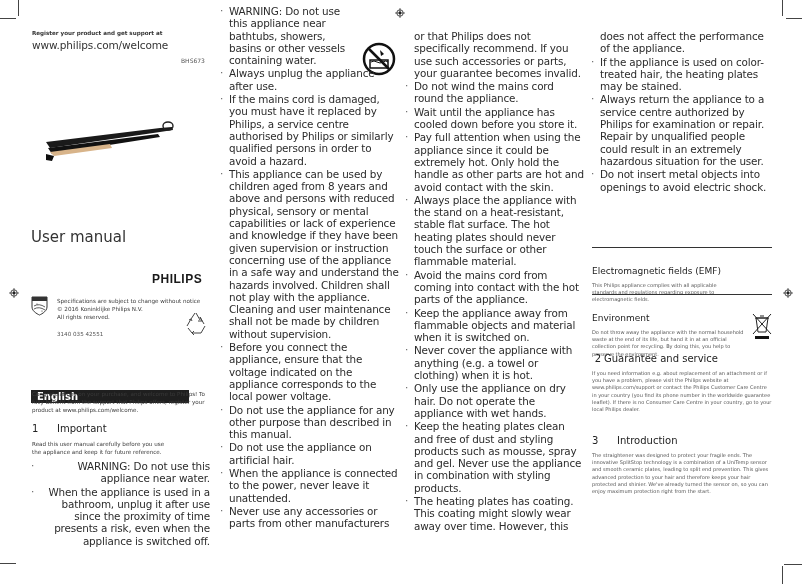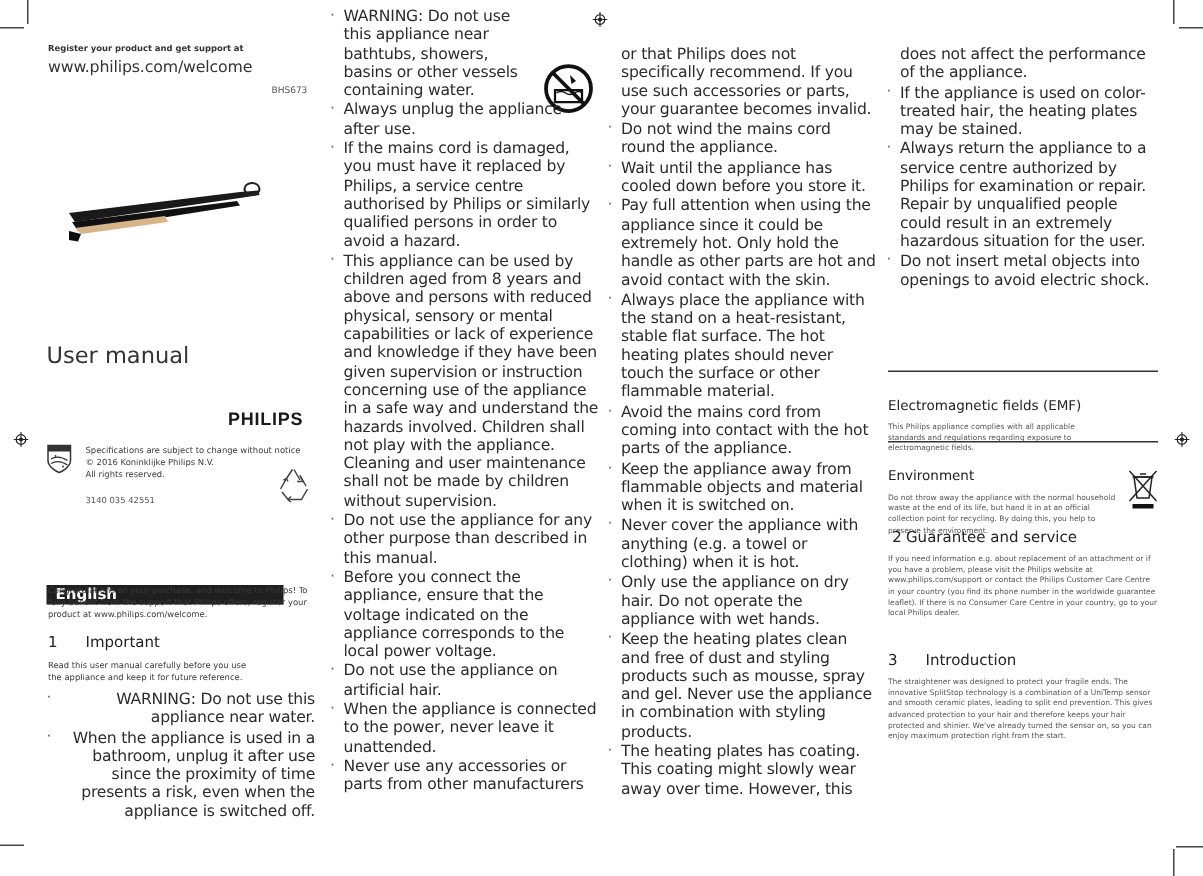--- a/index.html
+++ b/index.html
@@ -108,22 +108,22 @@
   <path d="M8 18 L26 18 L26 26 L8 26 Z" fill="none" stroke="#111" stroke-width="1.5"></path>
   <path d="M9 20 Q12 18 15 20 T21 20 T26 20" fill="none" stroke="#111" stroke-width="1"></path>
   <path d="M18 8 L22 12 L19 14 Z" fill="#111"></path>
   <path d="M7 7 L27 27" stroke="#111" stroke-width="2.5"></path>
 </svg>
 <ul class="abs bullets body-text" style="left:219px;top:5px;width:180px;">
   <li style="padding-right:40px;">WARNING: Do not use this appliance near bathtubs, showers, basins or other vessels containing water.</li>
   <li>Always unplug the appliance after use.</li>
   <li>If the mains cord is damaged, you must have it replaced by Philips, a service centre authorised by Philips or similarly qualified persons in order to avoid a hazard.</li>
   <li>This appliance can be used by children aged from 8 years and above and persons with reduced physical, sensory or mental capabilities or lack of experience and knowledge if they have been given supervision or instruction concerning use of the appliance in a safe way and understand the hazards involved. Children shall not play with the appliance. Cleaning and user maintenance shall not be made by children without supervision.</li>
+  <li>Before you connect the appliance, ensure that the voltage indicated on the appliance corresponds to the local power voltage.</li>
   <li>Do not use the appliance for any other purpose than described in this manual.</li>
-  <li>Before you connect the appliance, ensure that the voltage indicated on the appliance corresponds to the local power voltage.</li>
   <li>Do not use the appliance on artificial hair.</li>
   <li>When the appliance is connected to the power, never leave it unattended.</li>
   <li>Never use any accessories or parts from other manufacturers</li>
 </ul>
 
 <ul class="abs bullets body-text" style="left:404px;top:30px;width:180px;">
   <li class="cont">or that Philips does not specifically recommend. If you use such accessories or parts, your guarantee becomes invalid.</li>
   <li>Do not wind the mains cord round the appliance.</li>
   <li>Wait until the appliance has cooled down before you store it.</li>
   <li>Pay full attention when using the appliance since it could be extremely hot. Only hold the handle as other parts are hot and avoid contact with the skin.</li>

